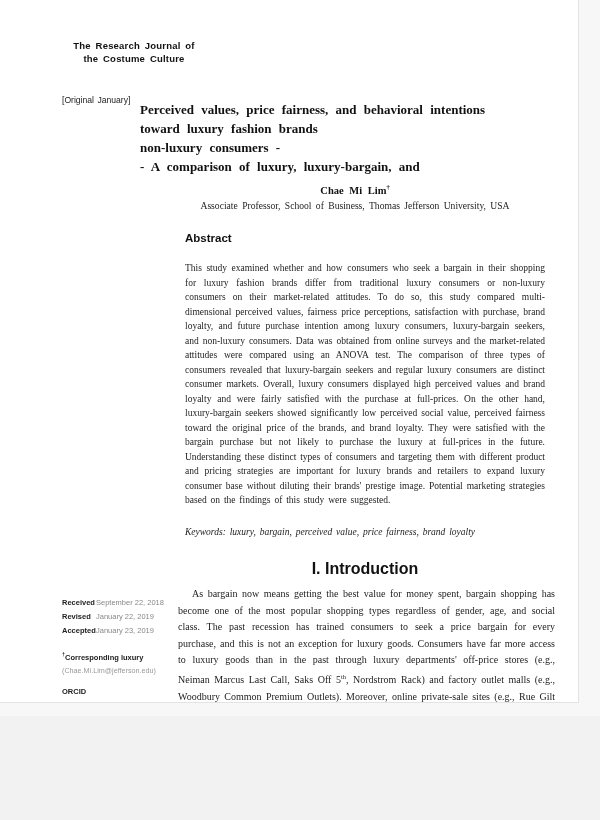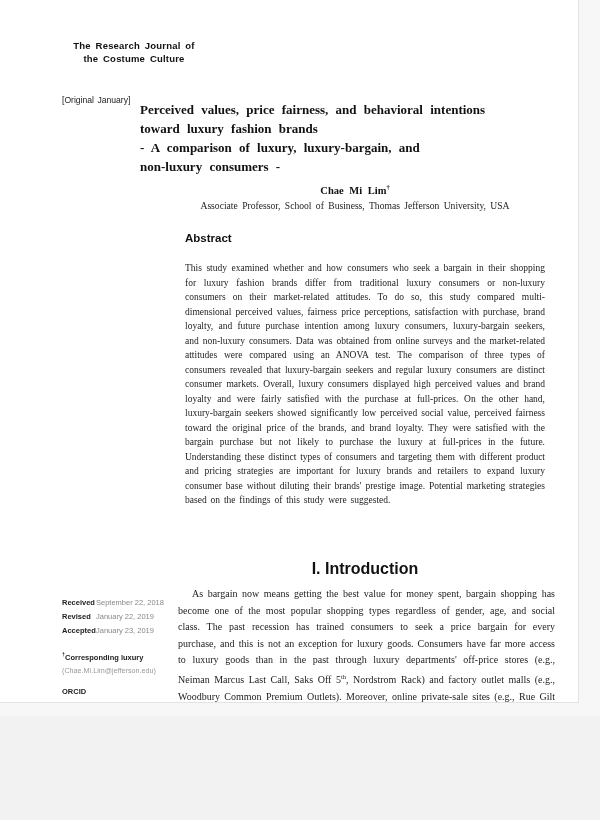--- a/index.html
+++ b/index.html
@@ -123,32 +123,33 @@
     <div>The Research Journal of</div>
     <div>the Costume Culture</div>
   </div>
 
 
   <div class="orig-label">[Original January]</div>
 
   <div class="title">
     <div>Perceived values, price fairness, and behavioral intentions</div>
     <div>toward luxury fashion brands</div>
+    <div>non-luxury consumers -</div>
     <div>- A comparison of luxury, luxury-bargain, and</div>
-    <div>non-luxury consumers -</div>
   </div>
 
   <div class="author-line"><span>Chae Mi Lim</span><sup>†</sup></div>
 
   <div class="affiliation">Associate Professor, School of Business, Thomas Jefferson University, USA</div>
 
   <div class="abstract-heading">Abstract</div>
 
   <div class="abstract-body">This study examined whether and how consumers who seek a bargain in their shopping for luxury fashion brands differ from traditional luxury consumers or non-luxury consumers on their market-related attitudes. To do so, this study compared multi-dimensional perceived values, fairness price perceptions, satisfaction with purchase, brand loyalty, and future purchase intention among luxury consumers, luxury-bargain seekers, and non-luxury consumers. Data was obtained from online surveys and the market-related attitudes were compared using an ANOVA test. The comparison of three types of consumers revealed that luxury-bargain seekers and regular luxury consumers are distinct consumer markets. Overall, luxury consumers displayed high perceived values and brand loyalty and were fairly satisfied with the purchase at full-prices. On the other hand, luxury-bargain seekers showed significantly low perceived social value, perceived fairness toward the original price of the brands, and brand loyalty. They were satisfied with the bargain purchase but not likely to purchase the luxury at full-prices in the future. Understanding these distinct types of consumers and targeting them with different product and pricing strategies are important for luxury brands and retailers to expand luxury consumer base without diluting their brands' prestige image. Potential marketing strategies based on the findings of this study were suggested.</div>
 
+  <div class="keywords"><span>Keywords:</span><span> luxury, bargain, perceived value, price fairness, brand loyalty</span></div>
 
   <div class="intro-heading">I. Introduction</div>
 
   <p class="intro-body"><span>As bargain now means getting the best value for money spent, bargain shopping has become one of the most popular shopping types regardless of gender, age, and social class. The past recession has trained consumers to seek a price bargain for every purchase, and this is not an exception for luxury goods. Consumers have far more access to luxury goods than in the past through luxury departments' off-price stores (e.g., Neiman Marcus Last Call, Saks Off 5</span><sup>th</sup><span>, Nordstrom Rack) and factory outlet malls (e.g., Woodbury Common Premium Outlets). Moreover, online private-sale sites (e.g., Rue Gilt Groupe, HauteLook, Ideeli) have been thriving over</span></p>
 
   <div class="sidebar">
     <div class="hist-row">
       <span class="hist-label">Received</span>
       <span class="hist-date">September 22, 2018</span>
     </div>

